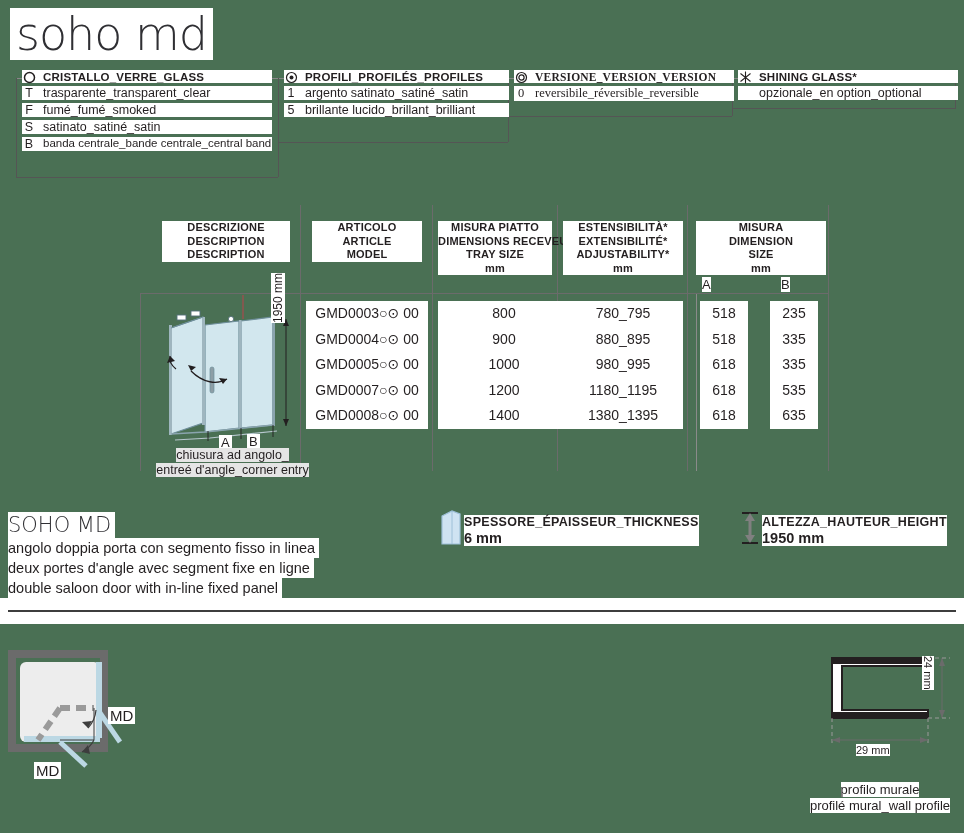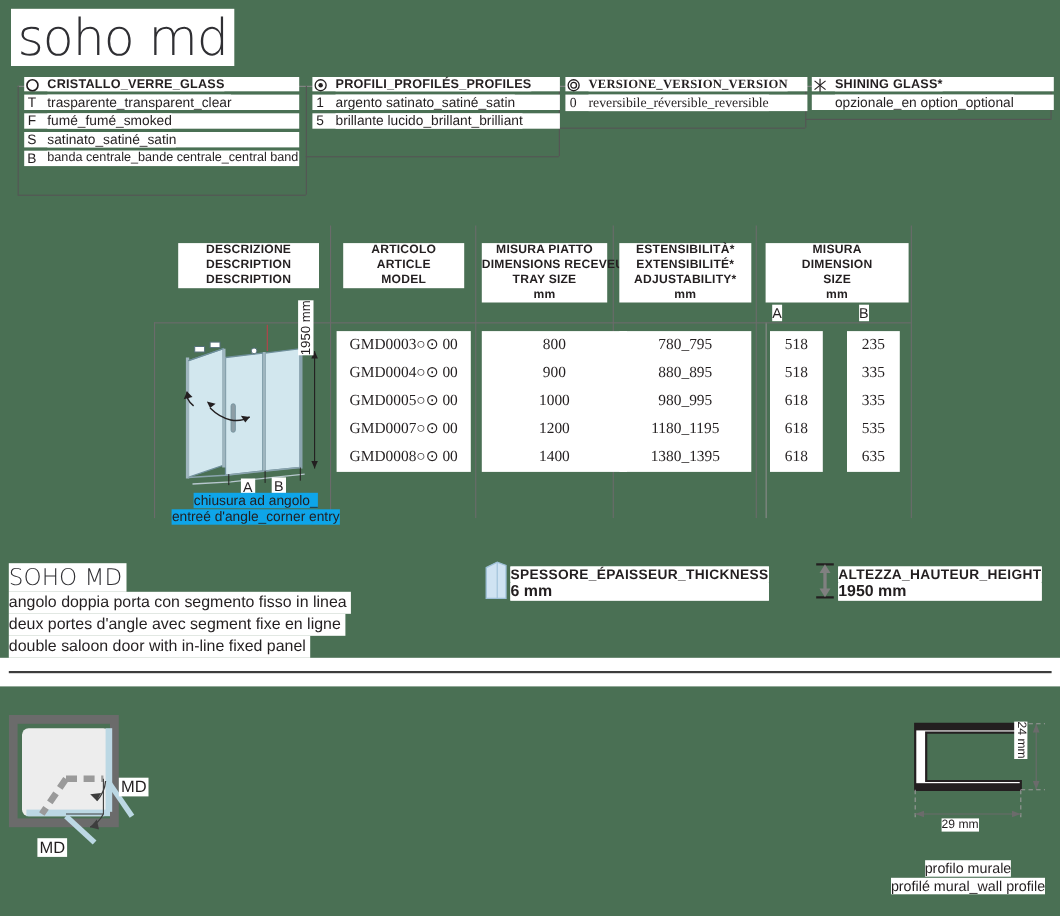--- a/index.html
+++ b/index.html
@@ -48,31 +48,31 @@
   .col-rule{position:absolute;width:1px;background:#6b6b6b;}
   .col-rule.thin{background:#8a8a8a;}
   .th{
     position:absolute;text-align:center;background:#fff;
     font-size:11px;font-weight:bold;line-height:13.5px;
     letter-spacing:.2px;white-space:nowrap;
   }
   .th .mm{font-weight:bold;}
   .row-txt{
     position:absolute;background:#fff;font-size:14px;
-    line-height:25.5px;white-space:nowrap;text-align:center;font-family:Liberation Serif, serif;
+    line-height:25.5px;white-space:nowrap;text-align:center;
   }
   .ab-lab{position:absolute;font-size:13px;background:#fff;}
 
   
   #draw{position:absolute;left:155px;top:295px;width:150px;height:160px;}
   #draw-cap{
     position:absolute;left:140px;top:448px;width:185px;
     text-align:center;font-size:12.5px;line-height:15px;background:transparent;
   }
-  #draw-cap span{background:#0ea5e9;}
+  #draw-cap span{background:#e5e5e5;}
 
   
   #desc{position:absolute;left:8px;top:512px;}
   #desc .h{
     font-size:21px;font-weight:300;color:#2f2f33;line-height:26px;
     font-family:"DejaVu Sans","Liberation Sans",sans-serif;
     background:#fff;display:inline-block;padding-right:4px;
   }
   #desc .l{font-size:14.5px;line-height:20px;background:#fff;display:inline-block;padding-right:4px;}
 

